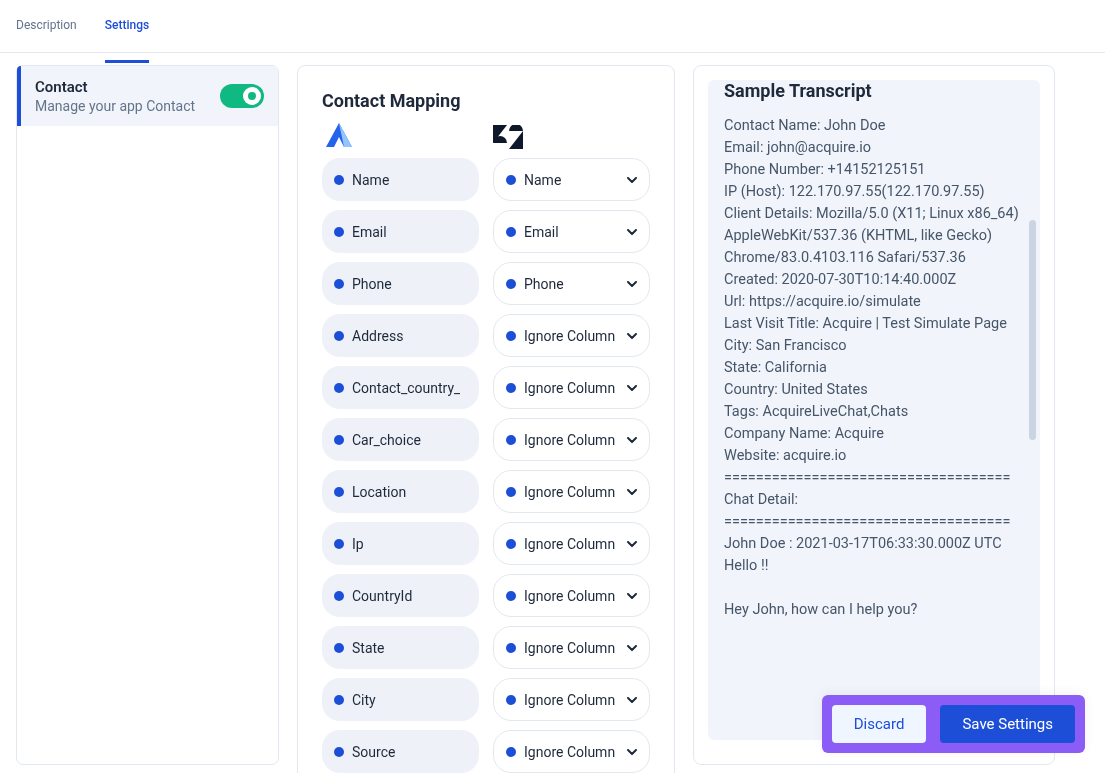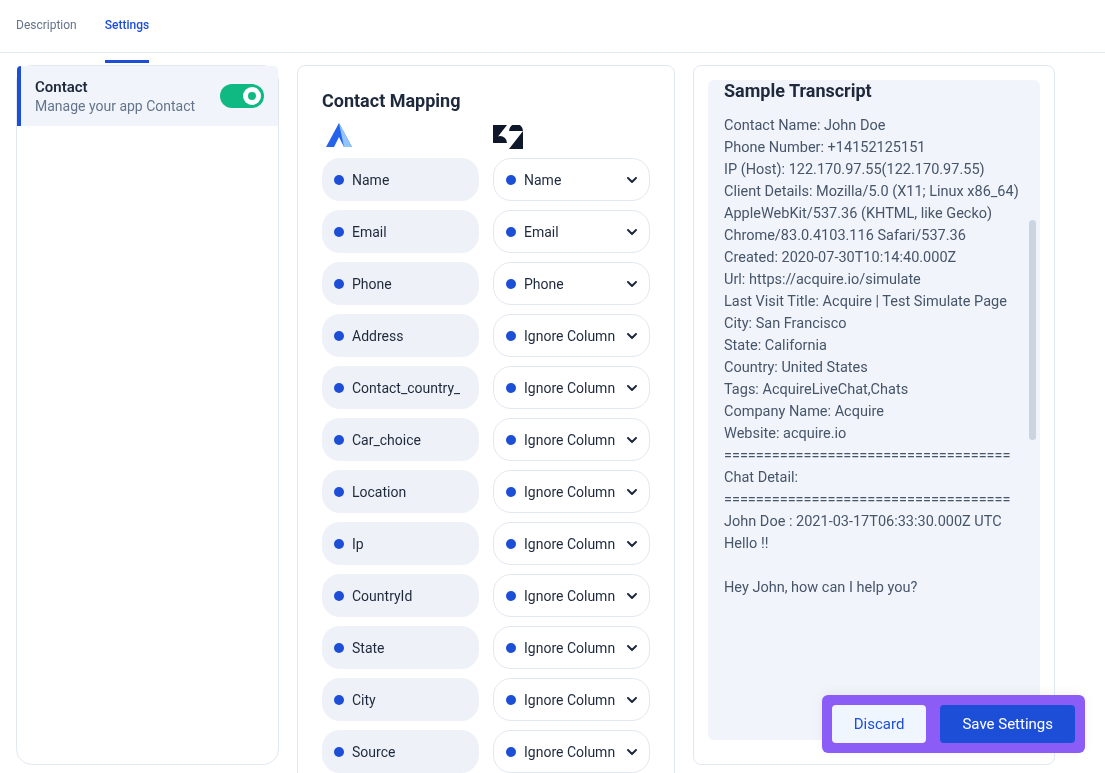--- a/index.html
+++ b/index.html
@@ -42,21 +42,21 @@
   .content {
     display: flex;
     gap: 18px;
     padding: 12px 16px 0 16px;
     align-items: flex-start;
   }
   .sidebar {
     width: 263px;
     flex: 0 0 263px;
     border: 1px solid #e2e8f0;
-    border-radius: 16px;
+    border-radius: 7px;
     min-height: 700px;
   }
   .sidebar-item {
     background: #f1f5fb;
     border-left: 4px solid #1d4ed8;
     padding: 12px 14px;
     display: flex;
     align-items: center;
     justify-content: space-between;
     border-radius: 4px 4px 0 0;
@@ -447,20 +447,21 @@
           </span>
         </div>
       </div>
   </div>
 
   <div class="card transcript-wrap">
     <div class="transcript">
       <div class="transcript-title">Sample Transcript</div>
       <div class="transcript-body" id="transcript-body">
           <div>Contact Name: John Doe</div>
+          <div>Email: john@acquire.io</div>
           <div>Phone Number: +14152125151</div>
           <div>IP (Host): 122.170.97.55(122.170.97.55)</div>
           <div>Client Details: Mozilla/5.0 (X11; Linux x86_64) AppleWebKit/537.36 (KHTML, like Gecko) Chrome/83.0.4103.116 Safari/537.36</div>
           <div>Created: 2020-07-30T10:14:40.000Z</div>
           <div>Url: https://acquire.io/simulate</div>
           <div>Last Visit Title: Acquire | Test Simulate Page</div>
           <div>City: San Francisco</div>
           <div>State: California</div>
           <div>Country: United States</div>
           <div>Tags: AcquireLiveChat,Chats</div>

